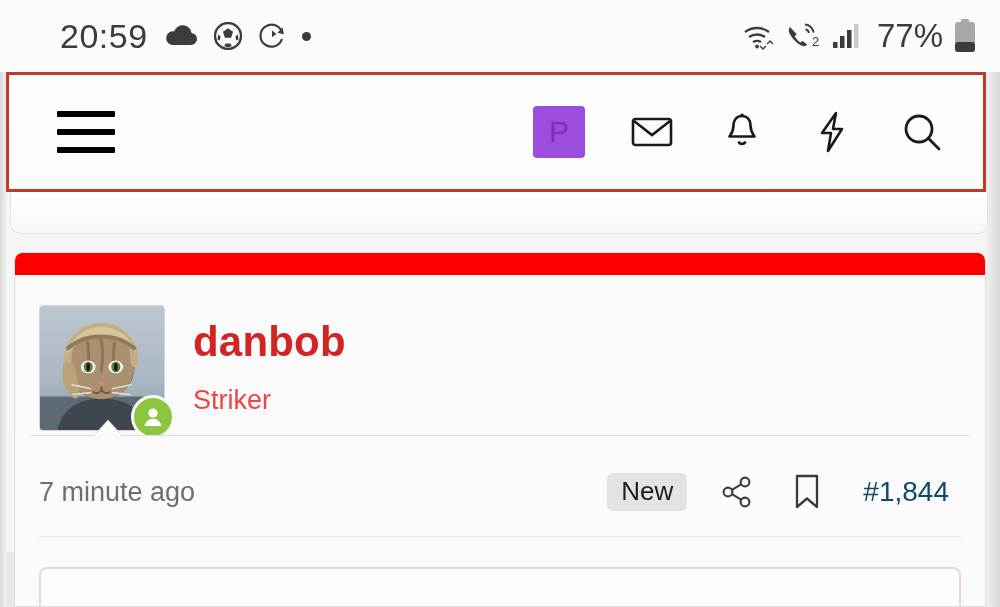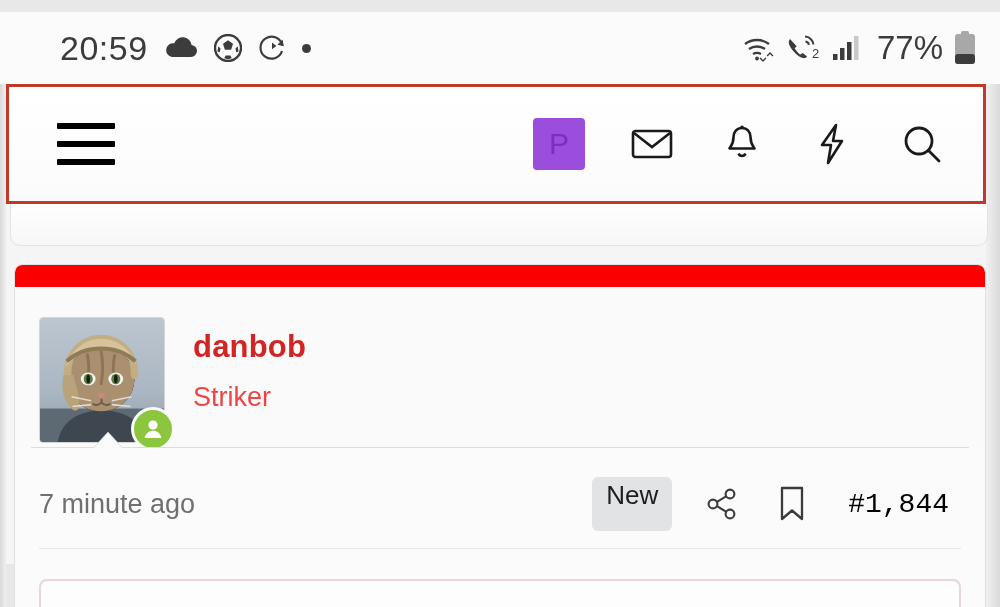--- a/index.html
+++ b/index.html
@@ -6,21 +6,20 @@
   html, body {
     width: 1000px; height: 607px;
     font-family: "Liberation Sans", sans-serif;
     background: #e8e8e8;
     overflow: hidden;
   }
   .screen {
     position: relative;
     width: 1000px; height: 552px;
     background: #f5f5f5;
-    margin-top: 12px;
   }
 
   
   .statusbar {
     position: absolute; top: 0; left: 0;
     width: 1000px; height: 72px;
     background: #fbfbfb;
     display: flex; align-items: center;
     justify-content: space-between;
     padding: 0 22px 0 60px;
@@ -117,21 +116,21 @@
     overflow: hidden; display: block;
   }
   .online-badge {
     position: absolute; right: -10px; bottom: -8px;
     width: 44px; height: 44px; border-radius: 50%;
     background: #8cc63f; border: 3px solid #fafafa;
     display: flex; align-items: center; justify-content: center;
   }
   .post-ident { padding-left: 28px; padding-top: 10px; }
   .post-user {
-    font-size: 31px; font-weight: bold; color: #d32424;
+    font-size: 42px; font-weight: bold; color: #d32424;
     letter-spacing: 0.2px; line-height: 1.3;
   }
   .post-title {
     font-size: 27px; color: #ef4444; margin-top: 14px; line-height: 1.2;
   }
 
   .divider-notch {
     position: relative; height: 1px; background: #dddddd;
     margin: 0 16px;
   }
@@ -150,29 +149,29 @@
 
   .post-meta {
     display: flex; align-items: center;
     padding: 28px 36px 0 24px;
     height: 84px;
   }
   .meta-time { font-size: 27px; color: #6f6f6f; }
   .meta-right { margin-left: auto; display: flex; align-items: center; gap: 30px; }
   .badge-new {
     background: #e2e3e5; color: #1d1d1d;
-    font-size: 26px; padding: 5px 14px 23px; border-radius: 6px;
+    font-size: 26px; padding: 5px 14px 7px; border-radius: 6px;
     line-height: 1;
   }
   .meta-icon {
     width: 40px; height: 40px;
     display: flex; align-items: center; justify-content: center;
     cursor: pointer;
   }
-  .meta-num { font-size: 28px; color: #000000; margin-left: 6px; font-family: Liberation Mono, monospace; }
+  .meta-num { font-size: 28px; color: #0c4a6e; margin-left: 6px; }
 
   .post-rule {
     margin: 16px 24px 0 24px; height: 1px; background: #e6e6e6;
   }
   .quote-box {
     margin: 30px 24px 0 24px; height: 40px;
     border: 2px solid #e8d5dd; border-bottom: none;
     border-radius: 8px 8px 0 0;
     background: #fdfdfd;
   }

